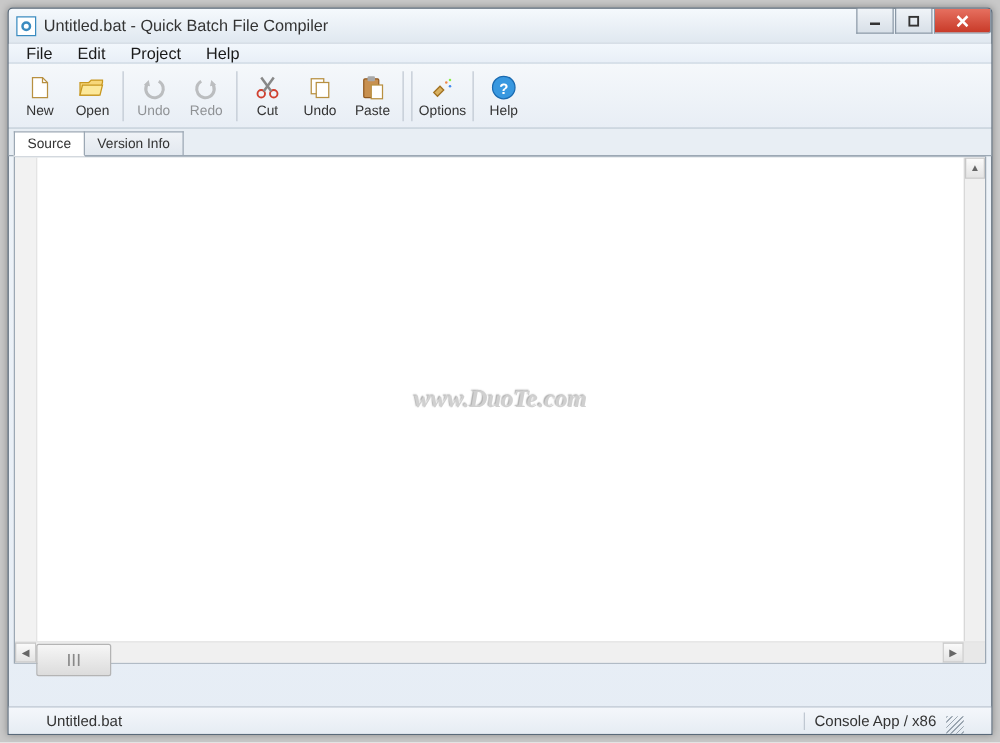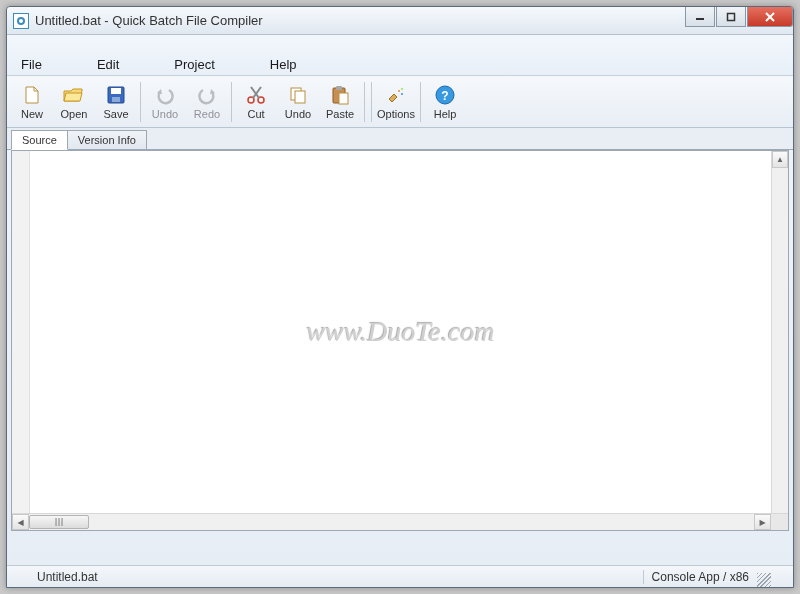--- a/index.html
+++ b/index.html
@@ -79,26 +79,25 @@
     .win-btn svg { width: 10px; height: 10px; }
     .win-btn.close {
       background: linear-gradient(#e67060, #c83a28);
       width: 46px;
       border-radius: 0 0 3px 0;
       margin-right: 0;
     }
     .win-btn.close svg { stroke: white; }
     .menubar {
       display: flex;
-      height: 41px;
-      align-items: flex-end;
+      height: 16px;
+      align-items: center;
       padding: 0 4px;
       background: linear-gradient(#f2f7fc, #e8eff7);
       border-bottom: 1px solid #c4d0dc;
-      gap: 35px;
     }
     .menu-item {
       padding: 3px 10px;
       color: #1a1a1a;
       font-size: 13px;
       cursor: default;
     }
     .toolbar {
       display: flex;
       height: 52px;
@@ -183,23 +182,23 @@
     .editor {
       flex: 1;
       background: #fff;
       position: relative;
     }
     .watermark {
       position: absolute;
       top: 50%;
       left: 50%;
       transform: translate(-50%, -50%);
-      font-size: 28px;
+      font-size: 20px;
       font-style: italic;
-      font-weight: normal;
+      font-weight: bold;
       color: #d0d0d0;
       text-shadow: 1px 1px 2px #fff, -1px -1px 1px #aaa;
       pointer-events: none;
       font-family: Georgia, serif;
     }
     .vscroll {
       width: 17px;
       background: #f0f0f0;
       border-left: 1px solid #d8d8d8;
       position: relative;
@@ -235,28 +234,28 @@
     .hscroll-track {
       flex: 1;
       background: #f0f0f0;
       position: relative;
     }
     .hscroll-thumb {
       position: absolute;
       left: 0;
       top: 1px;
       width: 60px;
-      height: 14px;
+      height: 26px;
       background: linear-gradient(#f6f6f6,#dcdcdc);
       border: 1px solid #b4b4b4;
       border-radius: 2px;
       display: flex;
       align-items: center;
       justify-content: center;
-      font-size: 11px;
+      font-size: 14px;
       color: #888;
     }
     .hscroll-corner {
       width: 17px;
       height: 100%;
       background: #e8e8e8;
     }
     .statusbar {
       display: flex;
       height: 22px;
@@ -331,30 +330,20 @@
     </div>
     <div class="tool-btn">
       <div class="tool-icon">
         <svg width="22" height="20" viewBox="0 0 22 20">
             <path d="M1 6 h7 l2 -2 h9 v2 l-3 10 h-15 z" fill="#f7d77a" stroke="#c89820"></path>
             <path d="M3 8 h16 l-2 8 h-16 z" fill="#fce89a" stroke="#c89820"></path>
           </svg>
       </div>
       <div class="tool-label">Open</div>
     </div>
-    <div class="tool-btn">
-      <div class="tool-icon">
-        <svg width="20" height="20" viewBox="0 0 20 20">
-            <rect x="2" y="2" width="16" height="16" rx="1" fill="#3a6ac0" stroke="#234a90"></rect>
-            <rect x="5" y="3" width="10" height="6" fill="#fff"></rect>
-            <rect x="6" y="12" width="8" height="5" fill="#8aa8d8"></rect>
-          </svg>
-      </div>
-      <div class="tool-label">Save</div>
-    </div>
     <div class="tool-sep"></div>
     <div class="tool-btn disabled">
       <div class="tool-icon">
         <svg width="20" height="20" viewBox="0 0 20 20">
             <path d="M14 5 a7 7 0 1 1 -9 2" fill="none" stroke="#888" stroke-width="2.5"></path>
             <path d="M2 8 l4 -4 l1 5 z" fill="#888"></path>
           </svg>
       </div>
       <div class="tool-label">Undo</div>
     </div>

